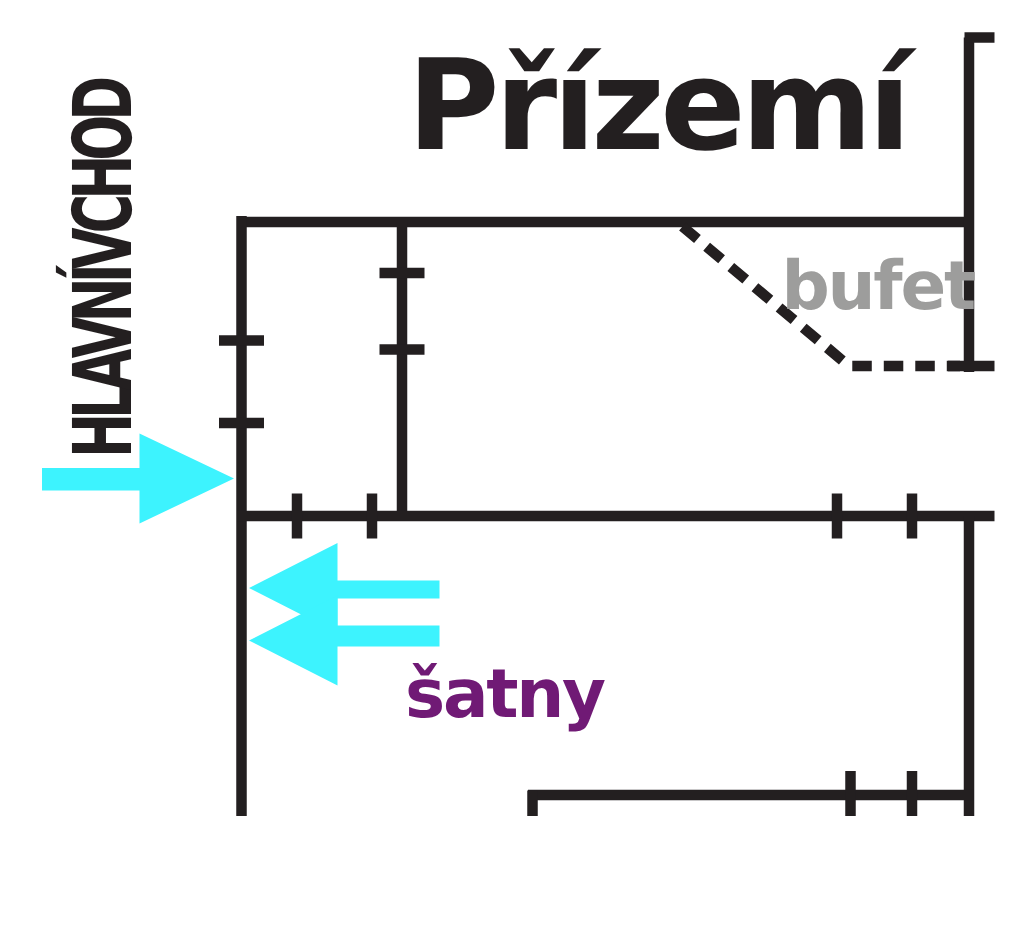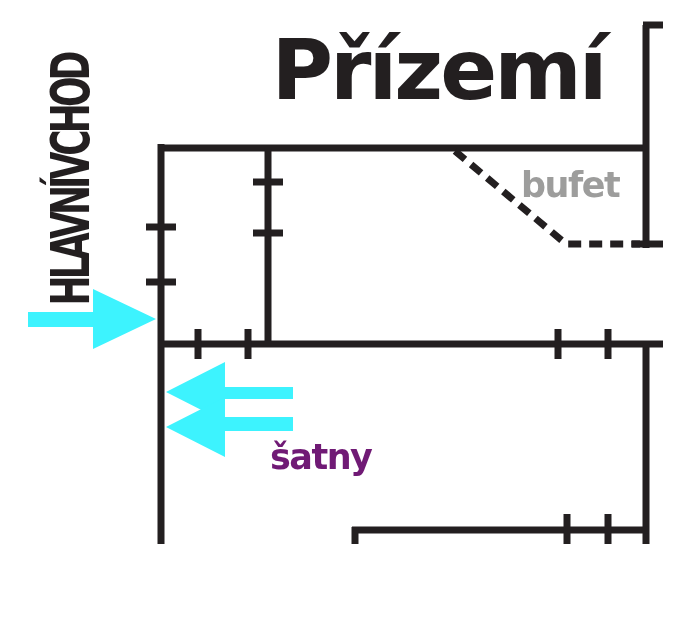--- a/index.html
+++ b/index.html
@@ -33,21 +33,21 @@
     transform: translate(-50%,-50%) rotate(-90deg) scaleY(1.5);
     font-size: 36px;
     font-weight: bold;
     letter-spacing: -4px;
     line-height: 1;
     white-space: nowrap;
   }
 
   .room-label {
     position: absolute;
-    font-size: 35px;
+    font-size: 45px;
     font-weight: bold;
     letter-spacing: -1.5px;
     line-height: 1;
     white-space: nowrap;
   }
   .room-label.buffet { left: 521px; top: 168px; }
   .room-label.cloak  { left: 270px; top: 440px; }
 </style>
 </head>
 <body>

